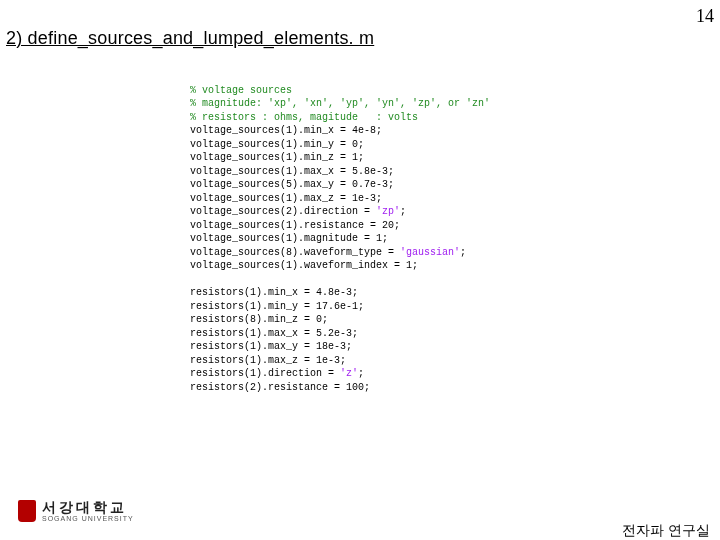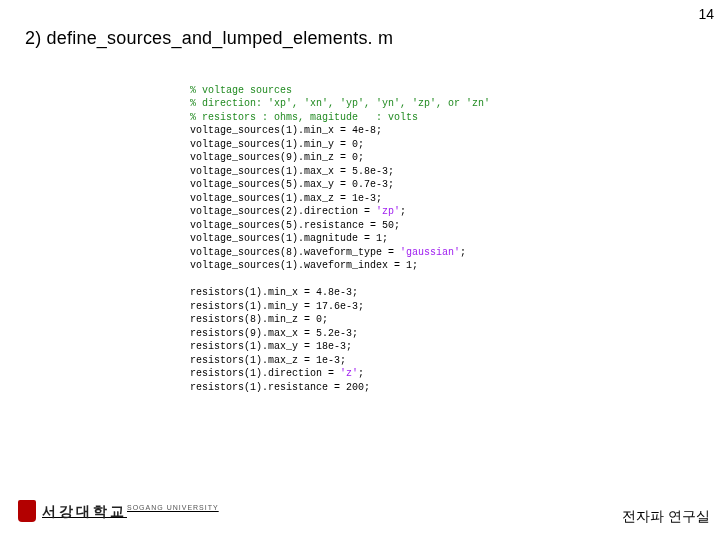--- a/index.html
+++ b/index.html
@@ -8,30 +8,32 @@
     height: 540px;
     background: #ffffff;
     font-family: "Malgun Gothic", Arial, sans-serif;
     position: relative;
     overflow: hidden;
   }
   .page-number {
     position: absolute;
     top: 6px;
     right: 6px;
-    font-size: 14px;
+    font-size: 18px;
     color: #000;
+    font-family: Liberation Serif, serif;
   }
   .title {
     position: absolute;
     top: 28px;
-    left: 25px;
+    left: 6px;
     font-size: 18px;
     color: #000;
     letter-spacing: 0.2px;
+    text-decoration: underline;
   }
   .code-block {
     position: absolute;
     top: 70px;
     left: 190px;
     font-family: "Courier New", monospace;
     font-size: 10px;
     line-height: 1.35;
     color: #000;
     white-space: pre;
@@ -48,74 +50,73 @@
     gap: 6px;
   }
   .crest {
     width: 18px;
     height: 22px;
     background: #b30000;
     border-radius: 2px 2px 4px 4px;
   }
   .univ-text {
     display: flex;
-    flex-direction: row;
+    flex-direction: column;
     line-height: 1.05;
-    text-decoration: underline;
   }
   .univ-kr {
     font-size: 14px;
     font-weight: bold;
     letter-spacing: 3px;
     color: #222;
   }
   .univ-en {
     font-size: 7px;
     letter-spacing: 1px;
     color: #555;
   }
   .lab-name {
     position: absolute;
-    bottom: 14px;
+    bottom: 0;
     right: 10px;
     font-size: 14px;
     color: #000;
   }
 </style>
 </head>
 <body>
 
 <div class="page-number">14</div>
 
 <div class="title">2) define_sources_and_lumped_elements. m</div>
 
 <div class="code-block">
 <span class="comment">% voltage sources</span>
-<span class="comment">% direction: 'xp', 'xn', 'yp', 'yn', 'zp', or 'zn'</span>
+<span class="comment">% magnitude: 'xp', 'xn', 'yp', 'yn', 'zp', or 'zn'</span>
 <span class="comment">% resistors : ohms, magitude   : volts</span>
 <span>voltage_sources(1).min_x = 4e-8;</span>
 <span>voltage_sources(1).min_y = 0;</span>
-<span>voltage_sources(9).min_z = 0;</span>
+<span>voltage_sources(1).min_z = 1;</span>
 <span>voltage_sources(1).max_x = 5.8e-3;</span>
 <span>voltage_sources(5).max_y = 0.7e-3;</span>
 <span>voltage_sources(1).max_z = 1e-3;</span>
 <span><span>voltage_sources(2).direction = </span><span class="string">'zp'</span><span>;</span></span>
-<span>voltage_sources(5).resistance = 50;</span>
+<span>voltage_sources(1).resistance = 20;</span>
 <span>voltage_sources(1).magnitude = 1;</span>
 <span><span>voltage_sources(8).waveform_type = </span><span class="string">'gaussian'</span><span>;</span></span>
 <span>voltage_sources(1).waveform_index = 1;</span>
 <span class="blank"></span>
 <span>resistors(1).min_x = 4.8e-3;</span>
-<span>resistors(1).min_y = 17.6e-3;</span>
+<span>resistors(1).min_y = 17.6e-1;</span>
 <span>resistors(8).min_z = 0;</span>
-<span>resistors(9).max_x = 5.2e-3;</span>
+<span>resistors(1).max_x = 5.2e-3;</span>
 <span>resistors(1).max_y = 18e-3;</span>
 <span>resistors(1).max_z = 1e-3;</span>
 <span><span>resistors(1).direction = </span><span class="string">'z'</span><span>;</span></span>
-<span>resistors(1).resistance = 200;</span>
+<span>resistors(2).resistance = 100;</span>
 </div>
 
 <div class="logo-area">
   <div class="crest"></div>
   <div class="univ-text">
     <div class="univ-kr">서강대학교</div>
     <div class="univ-en">SOGANG UNIVERSITY</div>
   </div>
 </div>
 

